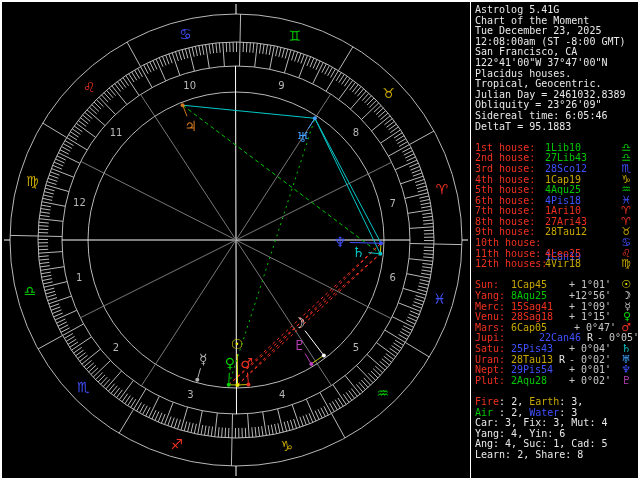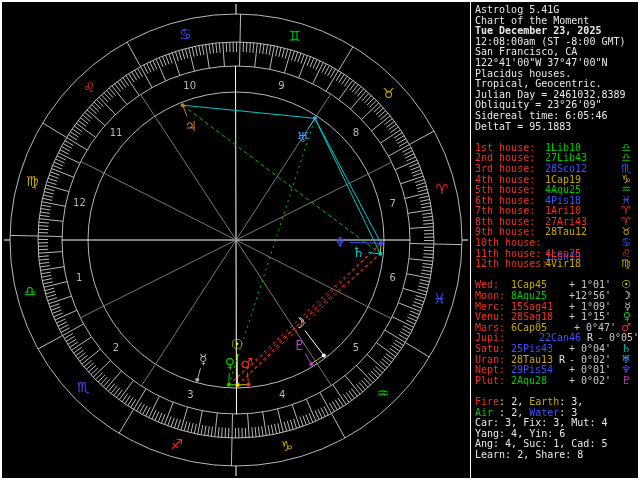--- a/index.html
+++ b/index.html
@@ -481,21 +481,21 @@
       <text x="356.4" y="249.7" fill="#00c8c8" font-size="14" text-anchor="middle" dominant-baseline="central" font-family="DejaVu Sans, sans-serif">♄</text>
       <circle cx="379.0" cy="241.2" r="2" fill="#4050ff"></circle>
       <line x1="377.0" y1="241.2" x2="348.0" y2="240.5" stroke="#4050ff" stroke-width="1"></line>
       <text x="338.0" y="240.3" fill="#4050ff" font-size="14" text-anchor="middle" dominant-baseline="central" font-family="DejaVu Sans, sans-serif">♆</text>
     </svg>
   <div class="divider"></div>
   <div class="panel">
     <div id="hdr">
         <div class="prow"><span style="color: rgb(232, 232, 232);">Astrolog 5.41G</span></div>
         <div class="prow"><span style="color: rgb(232, 232, 232);">Chart of the Moment</span></div>
-        <div class="prow"><span style="color: rgb(232, 232, 232); font-weight: bold;">Tue December 23, 2025</span></div>
+        <div class="prow"><span style="color: rgb(232, 232, 232);">Tue December 23, 2025</span></div>
         <div class="prow"><span style="color: rgb(232, 232, 232);">12:08:00am (ST -8:00 GMT)</span></div>
         <div class="prow"><span style="color: rgb(232, 232, 232);">San Francisco, CA</span></div>
         <div class="prow"><span style="color: rgb(232, 232, 232);">122°41'00"W 37°47'00"N</span></div>
         <div class="prow"><span style="color: rgb(232, 232, 232);">Placidus houses.</span></div>
         <div class="prow"><span style="color: rgb(232, 232, 232);">Tropical, Geocentric.</span></div>
         <div class="prow"><span style="color: rgb(232, 232, 232);">Julian Day = 2461032.8389</span></div>
         <div class="prow"><span style="color: rgb(232, 232, 232);">Obliquity = 23°26'09"</span></div>
         <div class="prow"><span style="color: rgb(232, 232, 232);">Sidereal time: 6:05:46</span></div>
         <div class="prow"><span style="color: rgb(232, 232, 232);">DeltaT = 95.1883</span></div>
       </div>
@@ -507,22 +507,22 @@
         <div class="prow"><span class="hlbl" style="color: rgb(240, 48, 32);">5th house:</span><span style="color: rgb(0, 200, 0);">4Aqu25</span><span class="rglyph" style="color: rgb(0, 200, 0);">♒</span></div>
         <div class="prow"><span class="hlbl" style="color: rgb(240, 48, 32);">6th house:</span><span style="color: rgb(64, 80, 255);">4Pis18</span><span class="rglyph" style="color: rgb(64, 80, 255);">♓</span></div>
         <div class="prow"><span class="hlbl" style="color: rgb(240, 48, 32);">7th house:</span><span style="color: rgb(240, 48, 32);">1Ari10</span><span class="rglyph" style="color: rgb(240, 48, 32);">♈</span></div>
         <div class="prow"><span class="hlbl" style="color: rgb(240, 48, 32);">8th house:</span><span style="color: rgb(240, 48, 32);">27Ari43</span><span class="rglyph" style="color: rgb(240, 48, 32);">♈</span></div>
         <div class="prow"><span class="hlbl" style="color: rgb(240, 48, 32);">9th house:</span><span style="color: rgb(200, 168, 0);">28Tau12</span><span class="rglyph" style="color: rgb(200, 168, 0);">♉</span></div>
         <div class="prow"><span class="hlbl" style="color: rgb(240, 48, 32);">10th house:</span><span style="color: rgb(64, 80, 255); margin-top: 28px;">1Can19</span><span class="rglyph" style="color: rgb(64, 80, 255);">♋</span></div>
         <div class="prow"><span class="hlbl" style="color: rgb(240, 48, 32);">11th house:</span><span style="color: rgb(240, 48, 32);">4Leo25</span><span class="rglyph" style="color: rgb(240, 48, 32);">♌</span></div>
         <div class="prow"><span class="hlbl" style="color: rgb(240, 48, 32);">12th houses:</span><span style="color: rgb(200, 168, 0);">4Vir18</span><span class="rglyph" style="color: rgb(200, 168, 0);">♍</span></div>
       </div>
     <div id="planets" class="sec">
-        <div class="prow"><span class="plbl" style="color: rgb(240, 48, 32);">Wed:</span><span class="pval" style="color: rgb(200, 168, 0);">1Cap45</span><span class="pret" style="color: rgb(232, 232, 232);"></span><span class="pvel" style="color: rgb(200, 200, 200);">+ 1°01'</span><span class="rglyph" style="color: rgb(232, 232, 0);">☉</span></div>
-        <div class="prow"><span class="plbl" style="color: rgb(240, 48, 32);">Moon:</span><span class="pval" style="color: rgb(0, 200, 0);">8Aqu25</span><span class="pret" style="color: rgb(232, 232, 232);"></span><span class="pvel" style="color: rgb(200, 200, 200);">+12°56'</span><span class="rglyph" style="color: rgb(255, 255, 255);">☽</span></div>
+        <div class="prow"><span class="plbl" style="color: rgb(240, 48, 32);">Sun:</span><span class="pval" style="color: rgb(200, 168, 0);">1Cap45</span><span class="pret" style="color: rgb(232, 232, 232);"></span><span class="pvel" style="color: rgb(200, 200, 200);">+ 1°01'</span><span class="rglyph" style="color: rgb(232, 232, 0);">☉</span></div>
+        <div class="prow"><span class="plbl" style="color: rgb(240, 48, 32);">Yang:</span><span class="pval" style="color: rgb(0, 200, 0);">8Aqu25</span><span class="pret" style="color: rgb(232, 232, 232);"></span><span class="pvel" style="color: rgb(200, 200, 200);">+12°56'</span><span class="rglyph" style="color: rgb(255, 255, 255);">☽</span></div>
         <div class="prow"><span class="plbl" style="color: rgb(240, 48, 32);">Merc:</span><span class="pval" style="color: rgb(240, 48, 32);">15Sag41</span><span class="pret" style="color: rgb(232, 232, 232);"></span><span class="pvel" style="color: rgb(200, 200, 200);">+ 1°09'</span><span class="rglyph" style="color: rgb(176, 176, 176);">☿</span></div>
         <div class="prow"><span class="plbl" style="color: rgb(240, 48, 32);">Venu:</span><span class="pval" style="color: rgb(240, 48, 32);">28Sag18</span><span class="pret" style="color: rgb(232, 232, 232);"></span><span class="pvel" style="color: rgb(200, 200, 200);">+ 1°15'</span><span class="rglyph" style="color: rgb(0, 208, 0);">♀</span></div>
         <div class="prow"><span class="plbl" style="color: rgb(240, 48, 32);">Mars:</span><span class="pval" style="color: rgb(200, 168, 0);">6Cap05</span><span class="pret" style="color: rgb(232, 232, 232);"></span><span class="pvel" style="color: rgb(200, 200, 200); text-align: center;">+ 0°47'</span><span class="rglyph" style="color: rgb(240, 48, 32);">♂</span></div>
         <div class="prow"><span class="plbl" style="color: rgb(240, 48, 32);">Jupi:</span><span class="pval" style="color: rgb(64, 80, 255); margin-left: 28px;">22Can46</span><span class="pret" style="color: rgb(232, 232, 232);">R</span><span class="pvel" style="color: rgb(200, 200, 200);">- 0°05'</span><span class="rglyph" style="color: rgb(208, 120, 32);">♃</span></div>
         <div class="prow"><span class="plbl" style="color: rgb(240, 48, 32);">Satu:</span><span class="pval" style="color: rgb(64, 80, 255);">25Pis43</span><span class="pret" style="color: rgb(232, 232, 232);"></span><span class="pvel" style="color: rgb(200, 200, 200);">+ 0°04'</span><span class="rglyph" style="color: rgb(0, 200, 200);">♄</span></div>
         <div class="prow"><span class="plbl" style="color: rgb(240, 48, 32);">Uran:</span><span class="pval" style="color: rgb(200, 168, 0);">28Tau13</span><span class="pret" style="color: rgb(232, 232, 232);">R</span><span class="pvel" style="color: rgb(200, 200, 200);">- 0°02'</span><span class="rglyph" style="color: rgb(64, 160, 255);">♅</span></div>
         <div class="prow"><span class="plbl" style="color: rgb(240, 48, 32);">Nept:</span><span class="pval" style="color: rgb(64, 80, 255);">29Pis54</span><span class="pret" style="color: rgb(232, 232, 232);"></span><span class="pvel" style="color: rgb(200, 200, 200);">+ 0°01'</span><span class="rglyph" style="color: rgb(64, 80, 255);">♆</span></div>
         <div class="prow"><span class="plbl" style="color: rgb(240, 48, 32);">Plut:</span><span class="pval" style="color: rgb(0, 200, 0);">2Aqu28</span><span class="pret" style="color: rgb(232, 232, 232);"></span><span class="pvel" style="color: rgb(200, 200, 200);">+ 0°02'</span><span class="rglyph" style="color: rgb(192, 64, 192);">♇</span></div>
       </div>
     <div id="stats" class="sec">

